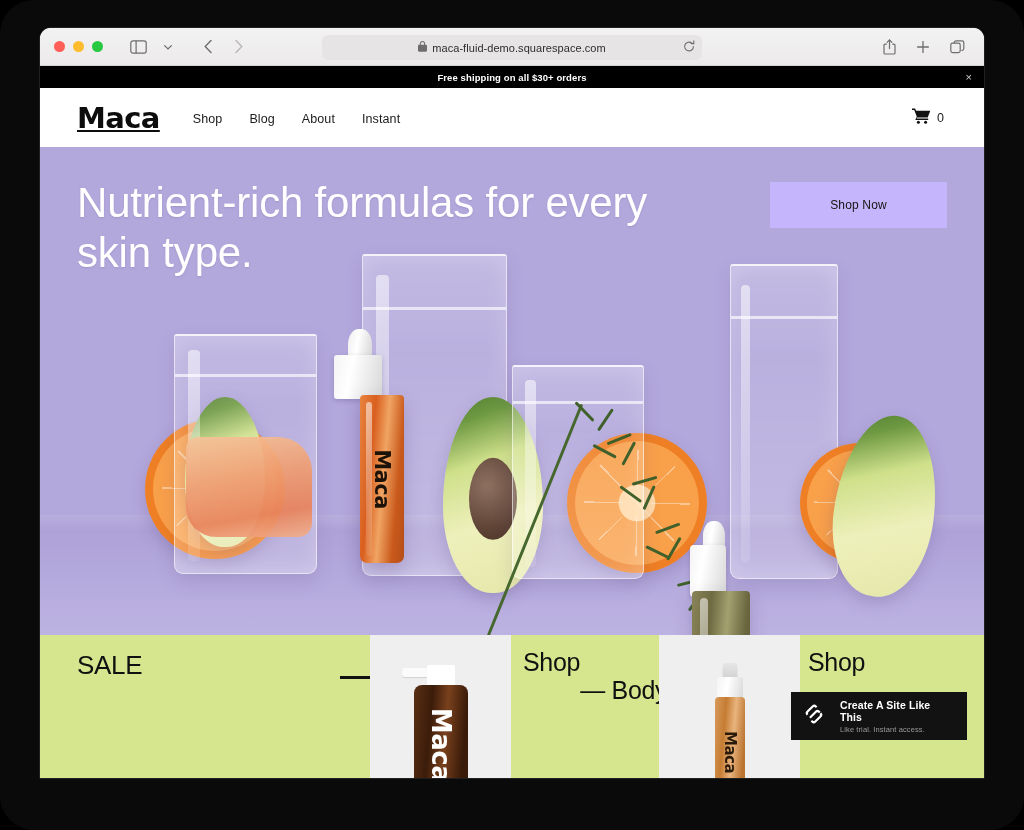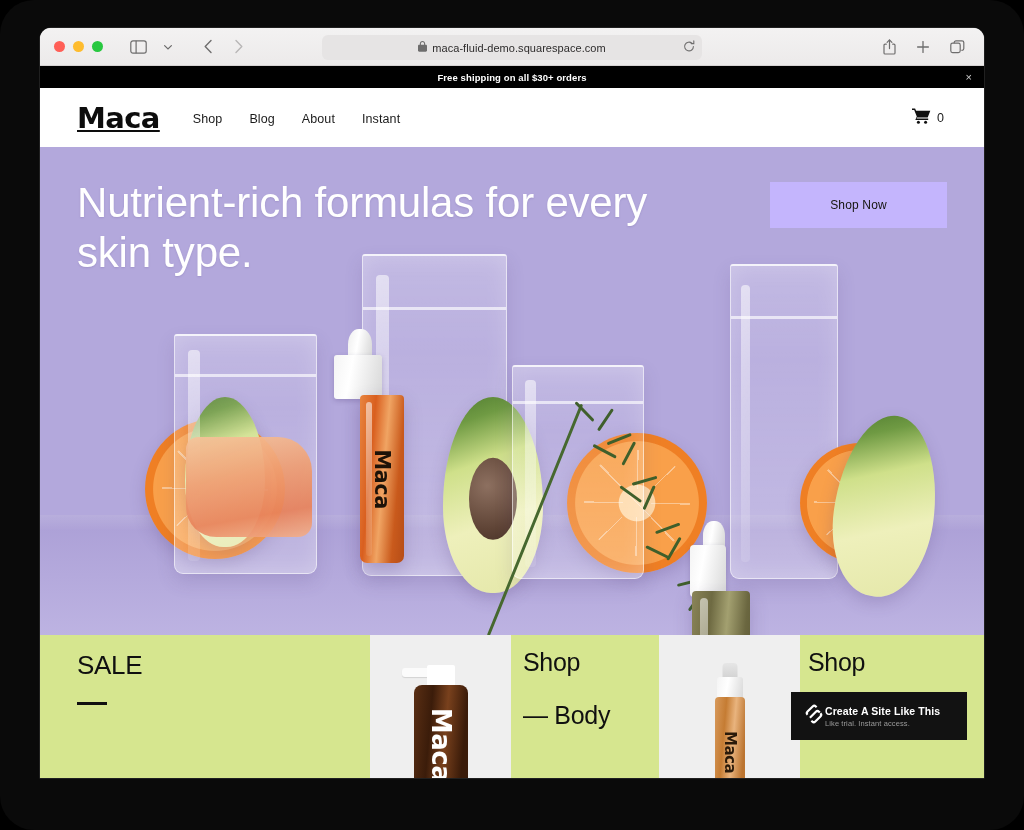--- a/index.html
+++ b/index.html
@@ -315,22 +315,22 @@
   #promo-strip {
     position: relative;
     height: 143px;
     background: #d6e68f;
     display: flex;
     align-items: stretch;
   }
   .promo-cell {
     position: relative;
     display: flex;
-    flex-direction: column;
-    justify-content: flex-start;
+    flex-direction: row;
+    justify-content: space-between;
   }
   #promo-sale { width: 330px; padding: 17px 0 0 37px; }
   #sale-title {
     font-size: 26px;
     color: #101010;
     letter-spacing: -.3px;
     line-height: 1;
   }
   #sale-rule {
     margin-top: 24px;
@@ -380,21 +380,21 @@
   }
 
   
   #sqsp-badge {
     position: absolute;
     right: 17px; bottom: 38px;
     width: 176px; height: 48px;
     background: #121212;
     display: flex;
     align-items: center;
-    gap: 0;
+    gap: 15px;
     padding: 0 12px;
     cursor: default;
   }
   #sqsp-badge-text { display: flex; flex-direction: column; gap: 2px; }
   #sqsp-badge-title {
     color: #fff; font-size: 10.5px; font-weight: bold; letter-spacing: .1px;
   }
   #sqsp-badge-sub {
     color: #9a9a9a; font-size: 7.5px; letter-spacing: .1px;
   }

